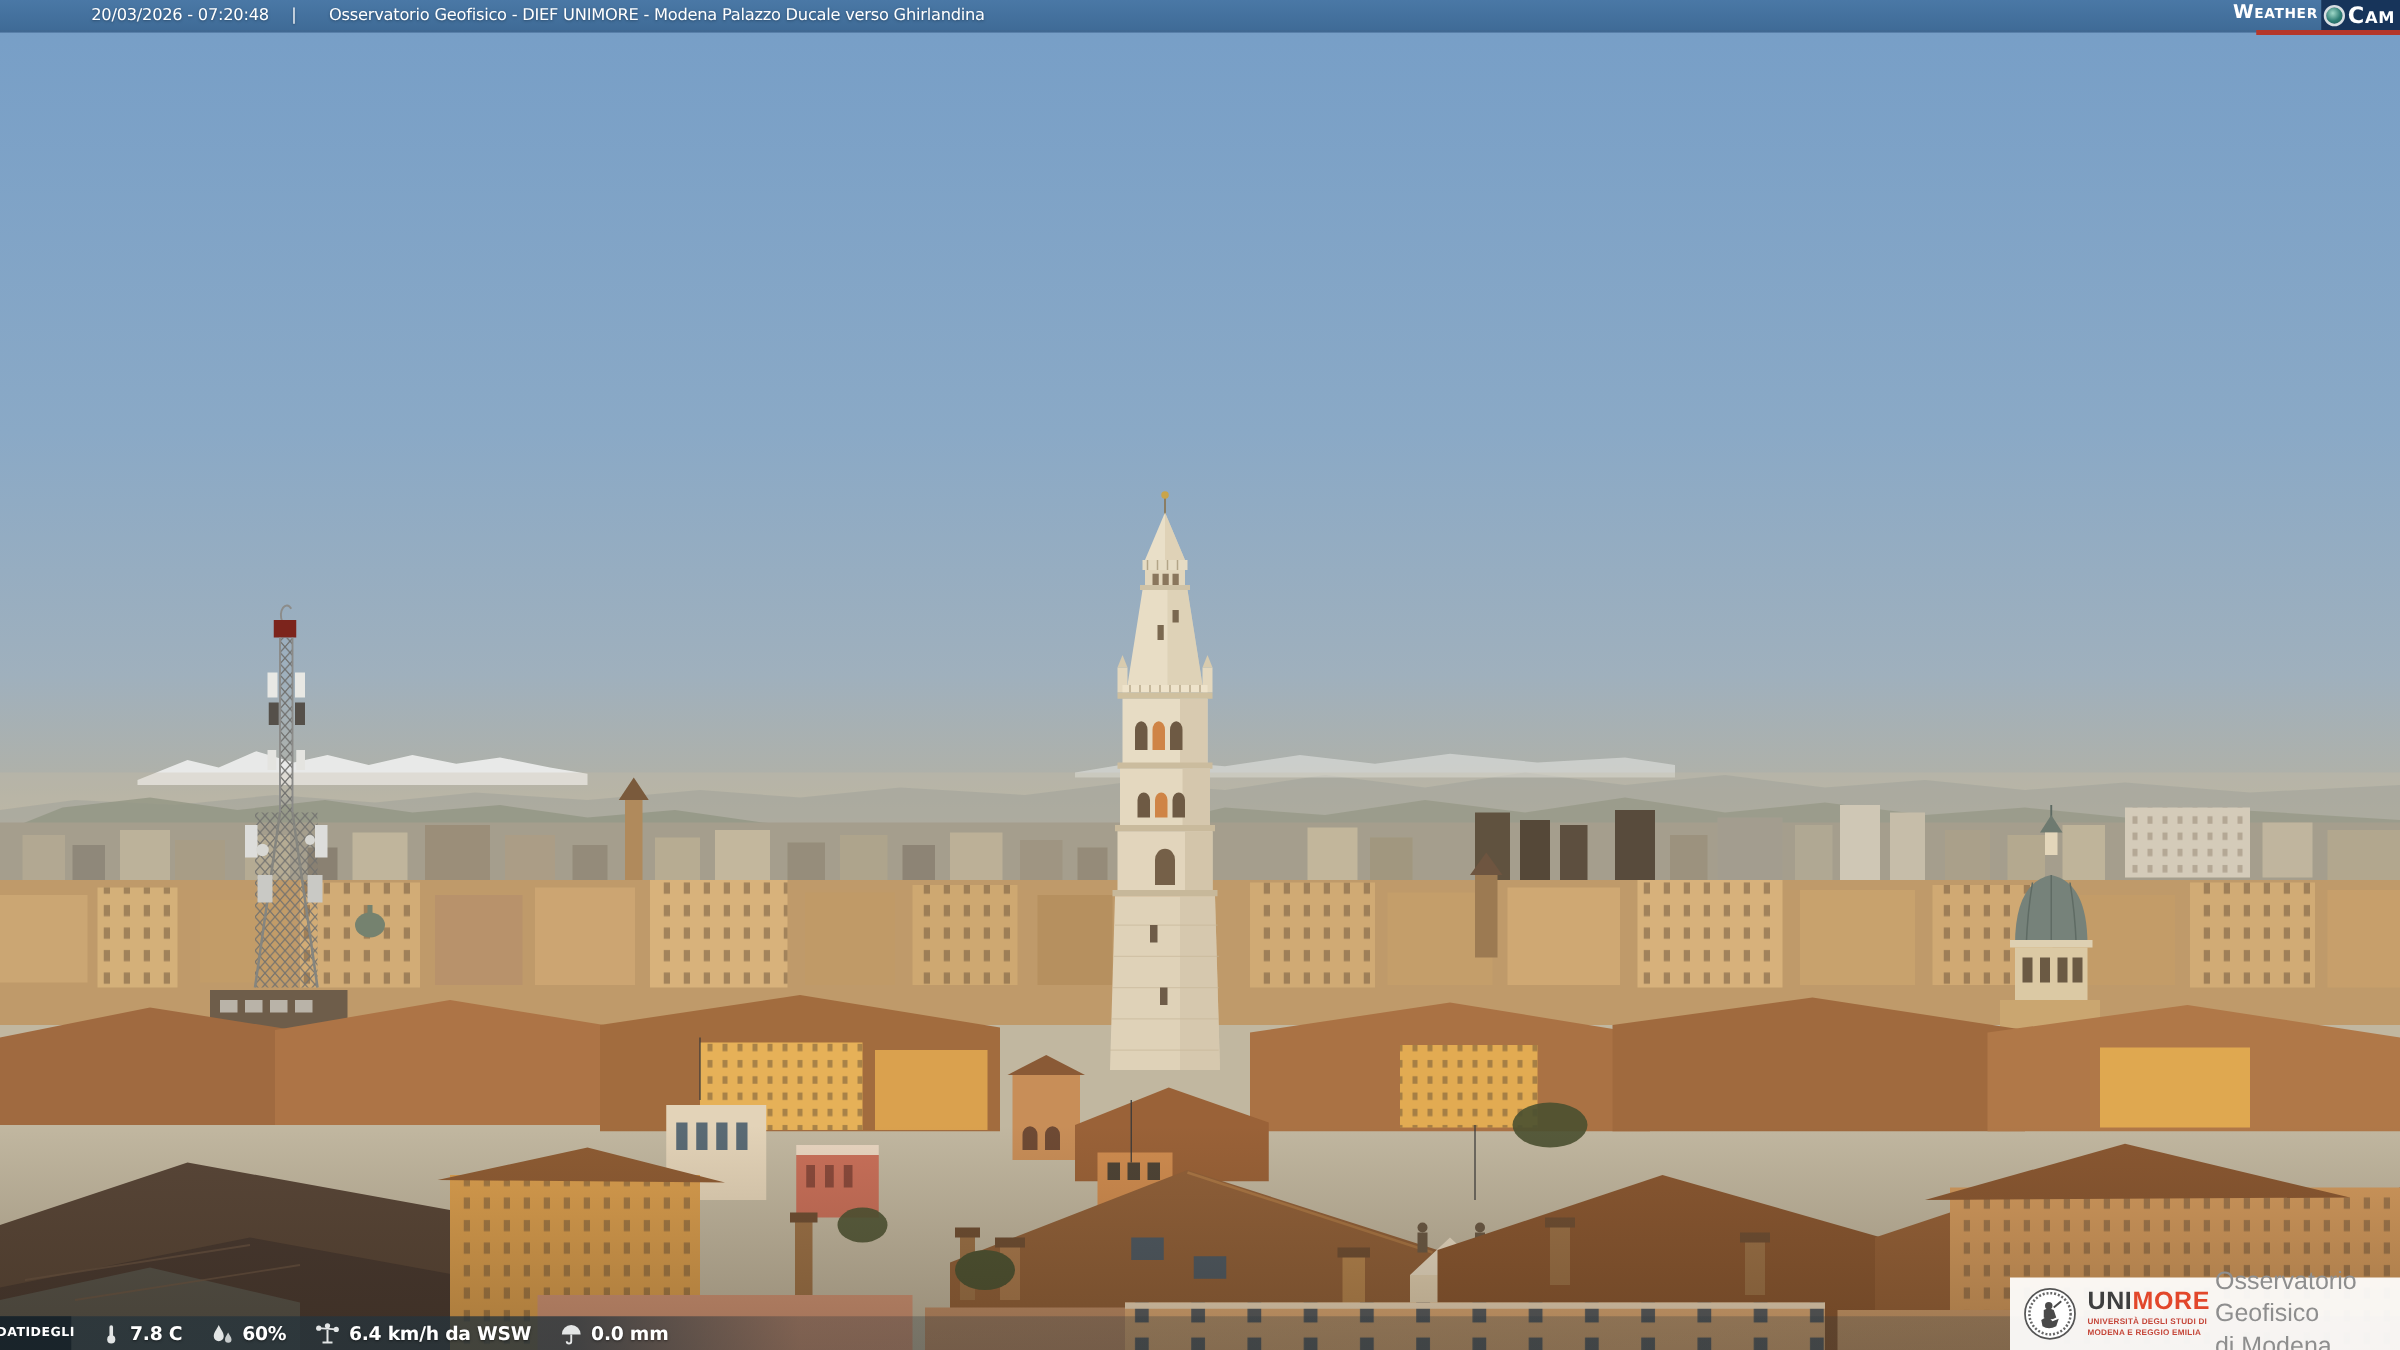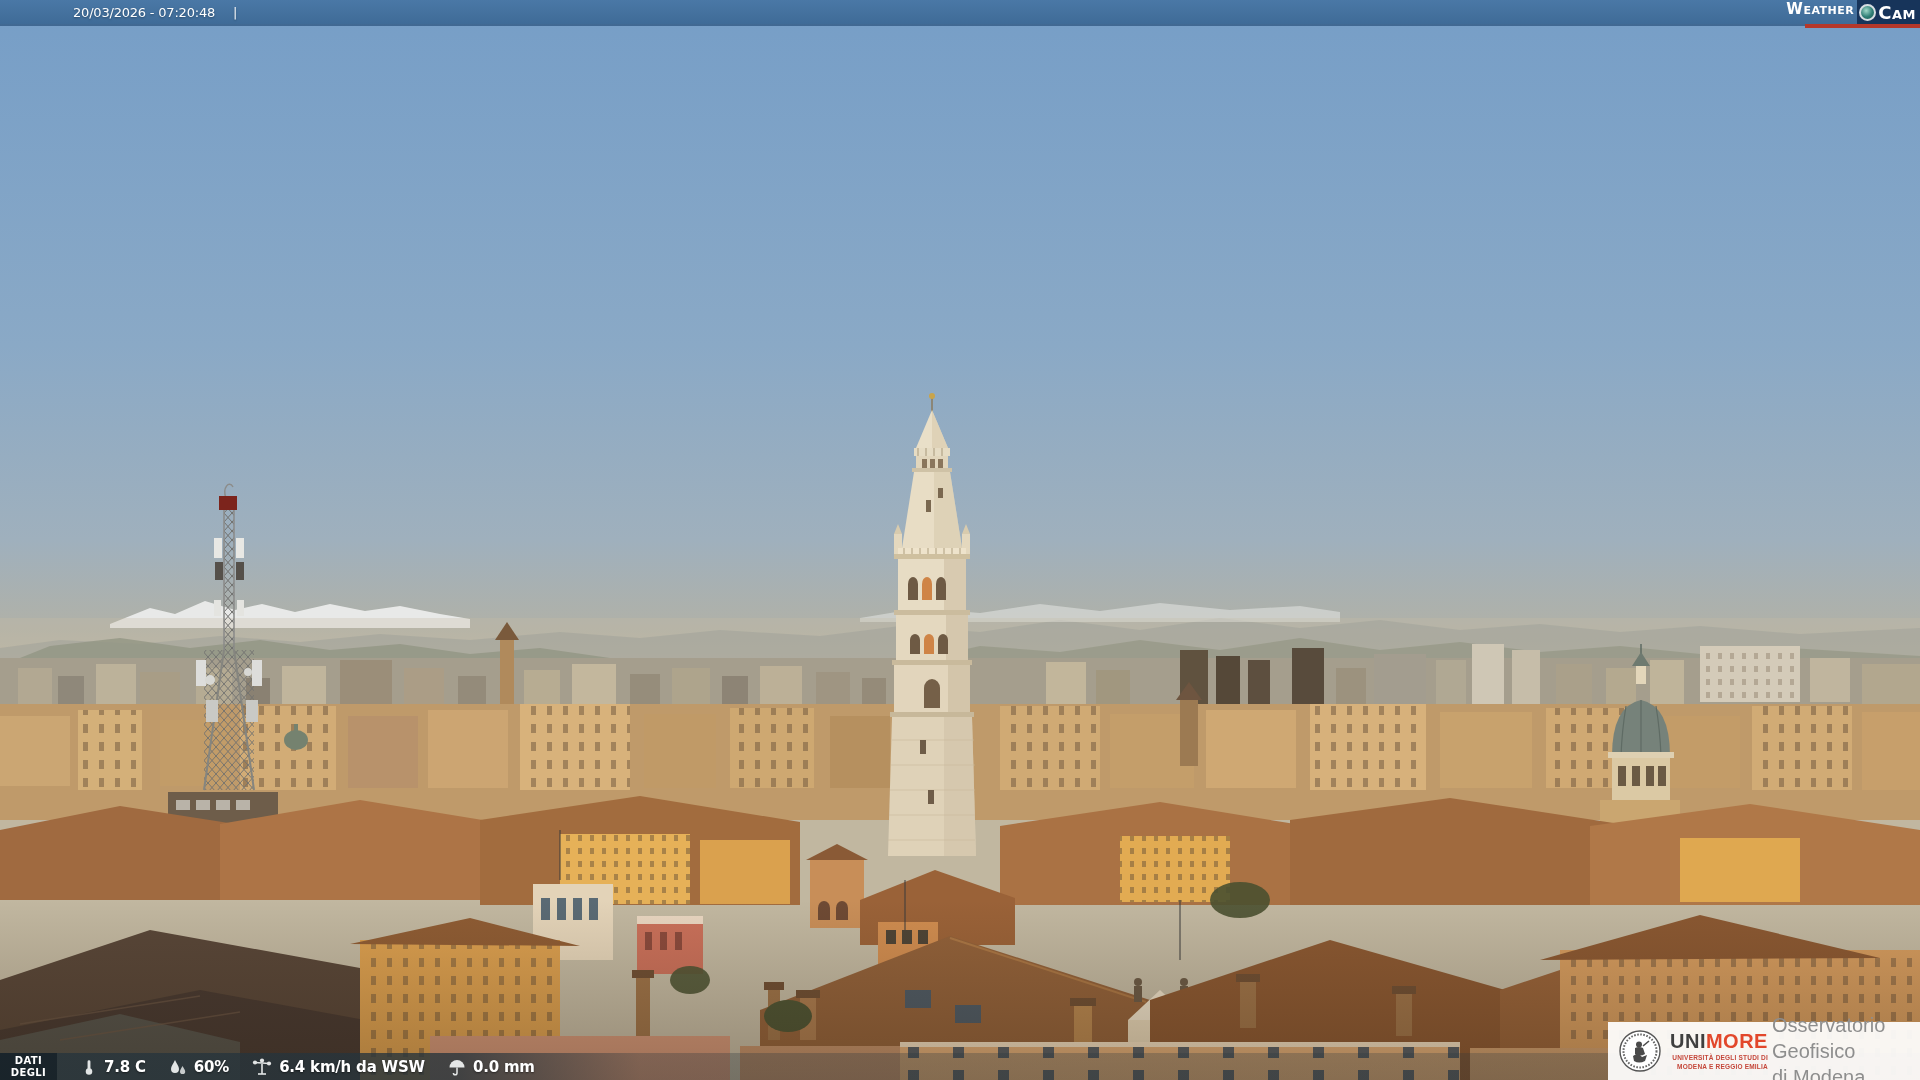--- a/index.html
+++ b/index.html
@@ -35,35 +35,35 @@
              font-size:18px;letter-spacing:.5px;}
   .wcam-strip{position:absolute;right:0;top:24px;width:115px;height:4px;
               background:var(--wcam-red);}
 
   
   .footer{position:absolute;left:0;bottom:0;width:100%;height:27px;
           background:linear-gradient(90deg,rgba(38,52,60,.78) 0,rgba(38,52,60,.78) 460px,
                      rgba(38,52,60,.30) 640px,rgba(38,52,60,.22) 100%);}
   .dati{position:absolute;left:0;top:0;width:57px;height:27px;
         background:rgba(22,33,40,.85);color:#fff;font-size:10px;font-weight:bold;
-        letter-spacing:.4px;display:flex;flex-direction:column;align-items:center;
+        letter-spacing:.4px;display:flex;flex-direction:row;align-items:center;
         justify-content:center;line-height:1.15;}
   .witems{position:absolute;left:80px;top:0;height:27px;display:flex;
           align-items:center;gap:22px;color:#fff;font-weight:bold;font-size:15px;
           letter-spacing:-0.2px;text-shadow:0 1px 2px rgba(0,0,0,.5);}
   .witem{display:flex;align-items:center;gap:6px;white-space:nowrap;justify-content:space-between;}
   .witem svg{display:block;opacity:.92;}
 
   
   .logobox{position:absolute;right:0;bottom:0;width:312px;height:58px;
            background:rgba(255,255,255,.93);display:flex;align-items:center;
            padding-left:10px;box-sizing:border-box;
            font-family:"Liberation Sans",sans-serif;}
   .seal{flex:0 0 auto;}
-  .wordmark{margin-left:8px;flex:0 0 auto;text-align:right;}
+  .wordmark{margin-left:8px;flex:0 0 auto;}
   .wordmark .wm{font-size:20px;font-weight:bold;letter-spacing:.5px;line-height:1;}
   .wordmark .wm .uni{color:#3f3f3f;} .wordmark .wm .more{color:var(--unimore-red);}
   .wordmark .sub{margin-top:3px;font-size:6.5px;font-weight:bold;
                  color:var(--logo-subtext-red);line-height:1.25;letter-spacing:.2px;}
   .obstext{margin-left:4px;color:var(--logo-gray);font-size:20px;line-height:1.3;}
 </style>
 </head>
 <body>
 
 <div class="stage">
@@ -356,20 +356,21 @@
       <rect x="900" y="1042" width="560" height="38" fill="url(#shut)"></rect>
       <rect x="900" y="1042" width="560" height="5" fill="#ecd9bc"></rect>
       <rect x="1470" y="1048" width="160" height="32" fill="#cc9c6c"></rect>
       <rect x="0" y="900" width="1920" height="180" fill="url(#bshade)"></rect>
     </g>
   </svg>
 
   <div class="header">
     <span class="dt">20/03/2026 - 07:20:48</span>
     <span class="sep">|</span>
+    <span class="title">Osservatorio Geofisico - DIEF UNIMORE - Modena Palazzo Ducale verso Ghirlandina</span>
   </div>
   <div class="wcam">
     <span class="weather">Weather</span>
     <span class="box">
       <span class="globe"></span>
       <span class="cam">Cam</span>
     </span>
   </div>
   <div class="wcam-strip"></div>
 

